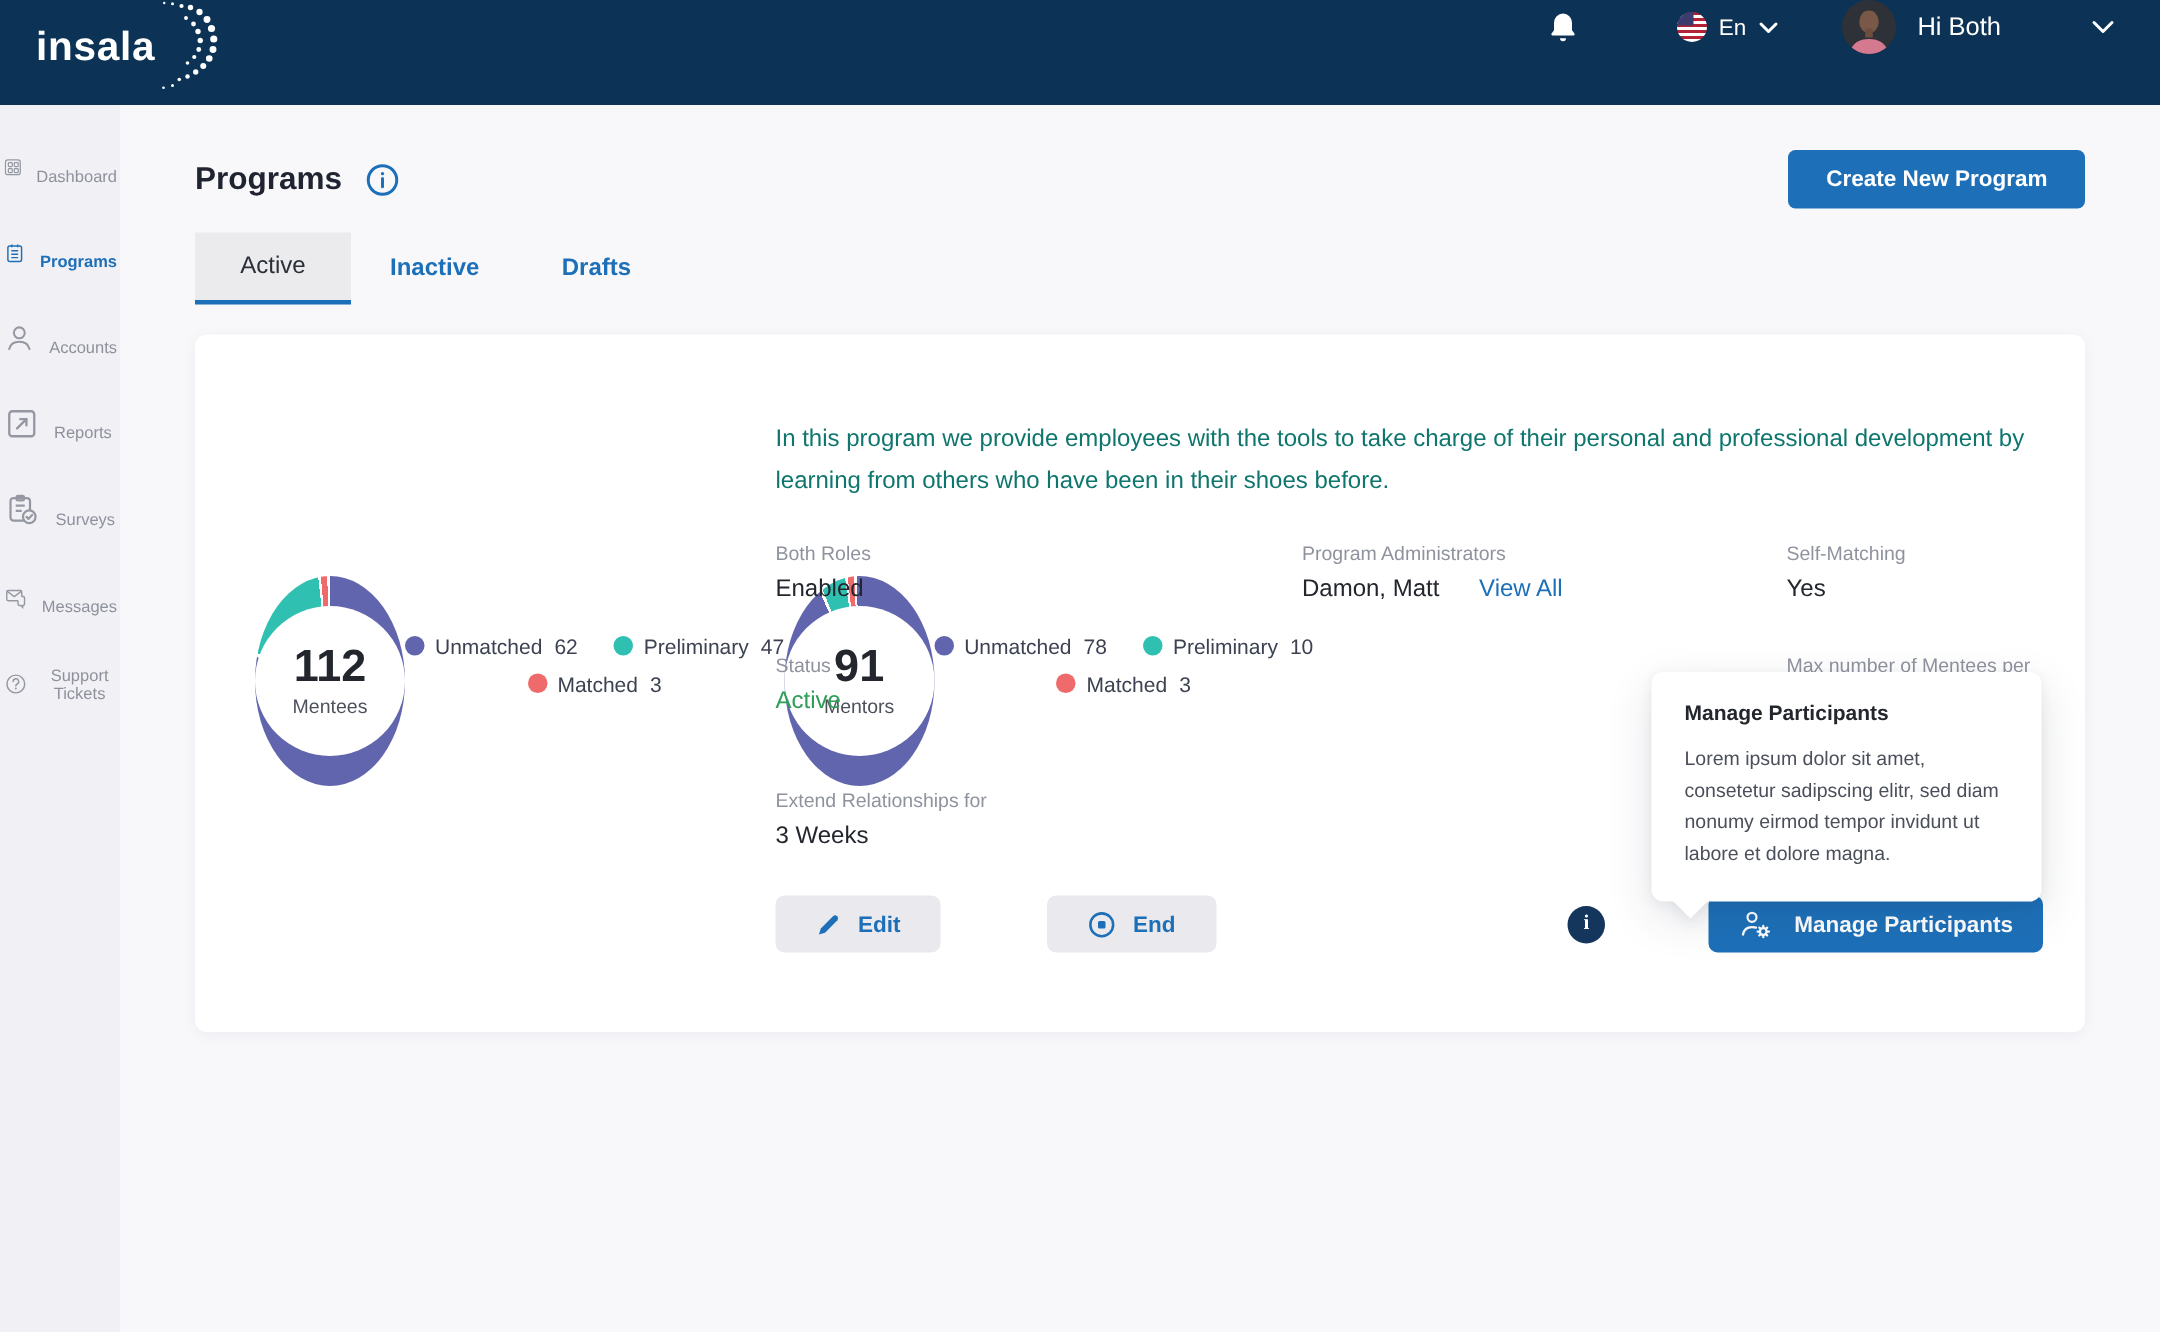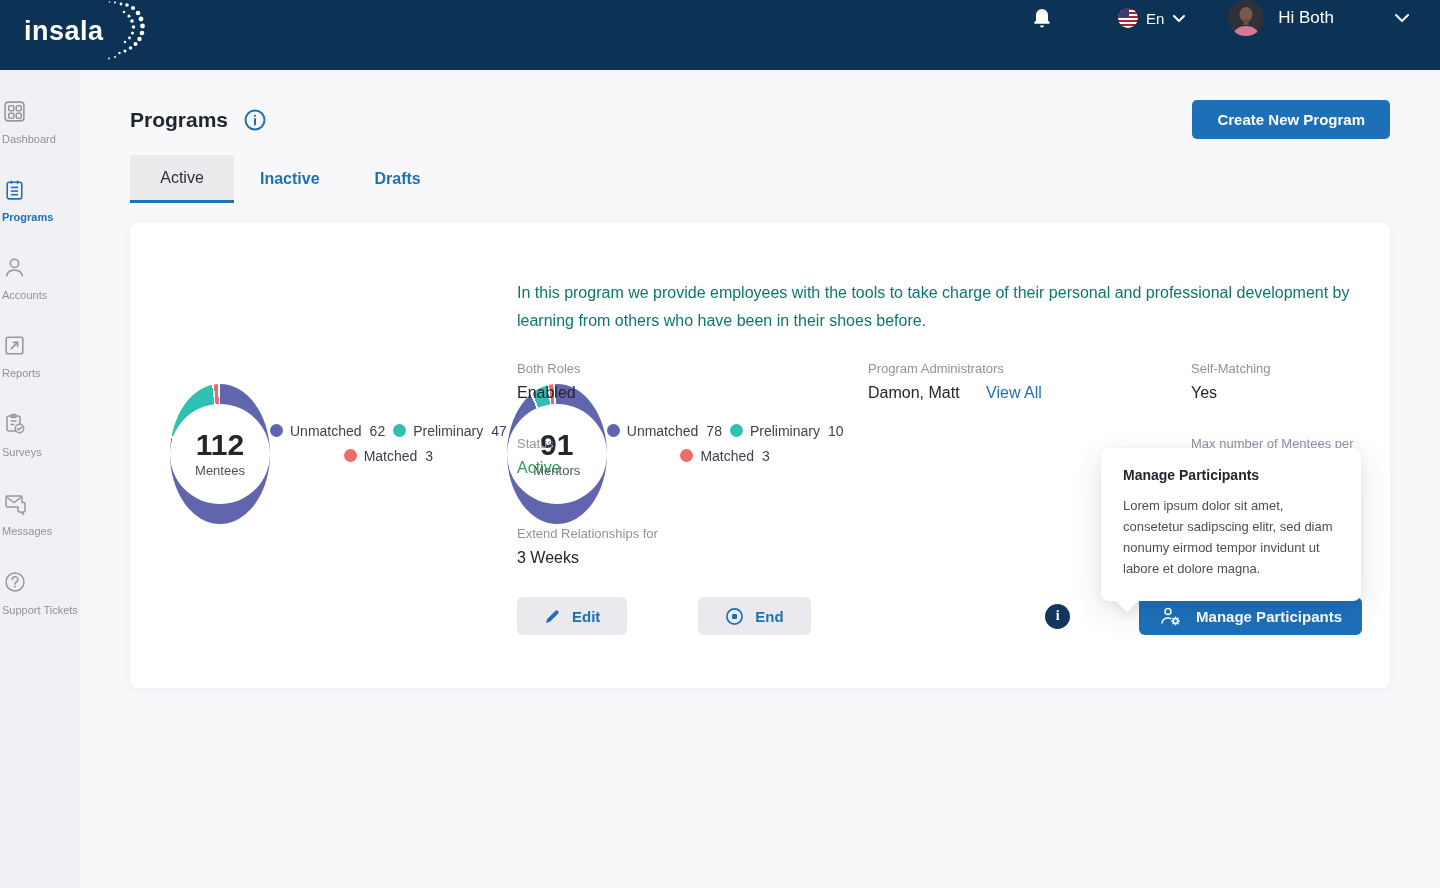--- a/index.html
+++ b/index.html
@@ -45,21 +45,21 @@
   .avatar{ width:36px; height:36px; border-radius:50%; overflow:hidden; display:flex; flex:0 0 auto; }
   .chev{ stroke:#fff; fill:none; stroke-width:2; stroke-linecap:round; stroke-linejoin:round; }
 
   
   .shell{ display:flex; height:818px; }
   .sidebar{
     width:80px; background:#f1f1f5; padding-top:18px;
     display:flex; flex-direction:column; flex:0 0 auto;
   }
   .side-item{
-    display:flex; flex-direction:column; align-items:flex-start; gap:9px;
+    display:flex; flex-direction:row; align-items:flex-end; gap:9px;
     padding:11px 2px; cursor:pointer; margin-bottom:10px;
   }
   .side-item svg{ stroke:var(--icon-gray); fill:none; stroke-width:1.5; }
   .side-item .side-label{ font-size:11px; color:#8E919C; text-align:center; line-height:12px; }
   .side-item.active svg{ stroke:var(--blue); }
   .side-item.active .side-label{ color:var(--blue); font-weight:bold; }
 
   main{ flex:1; padding:0 50px; }
 
   
@@ -108,21 +108,21 @@
       #EF6B6B 353.5deg 357deg, #fff 357deg 358.5deg,
       #6165AD 358.5deg 360deg);
   }
   .donut-hole{
     width:100px; height:100px; border-radius:50%; background:#fff;
     display:flex; flex-direction:column; align-items:center; justify-content:center;
   }
   .donut-total{ font-size:30px; font-weight:bold; color:#23262d; line-height:30px; }
   .donut-caption{ font-size:13px; color:#4c515c; margin-top:3px; }
   .legend{ margin-top:13px; margin-bottom:25px; font-size:14px; color:#3c4251; }
-  .legend-row{ display:flex; justify-content:center; gap:8px; margin-bottom:9px; }
+  .legend-row{ display:flex; justify-content:center; gap:24px; margin-bottom:9px; }
   .legend-item{ display:flex; align-items:center; gap:7px; white-space:nowrap; }
   .legend-dot{ width:13px; height:13px; border-radius:50%; flex:0 0 auto; }
   .legend-val{ margin-left:1px; }
 
   .info-col{ flex:1; padding-left:47px; padding-top:18px; }
   .prog-name{ font-size:16px; font-weight:bold; color:#23262d; }
   .prog-desc{ font-size:16px; color:#0f766e; line-height:28px; margin-top:14px; max-width:890px; }
 
   .details-grid{
     margin-top:26px;

